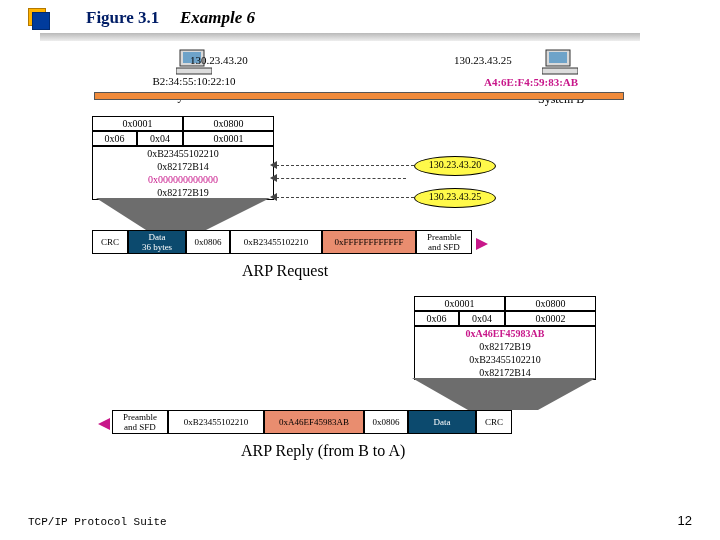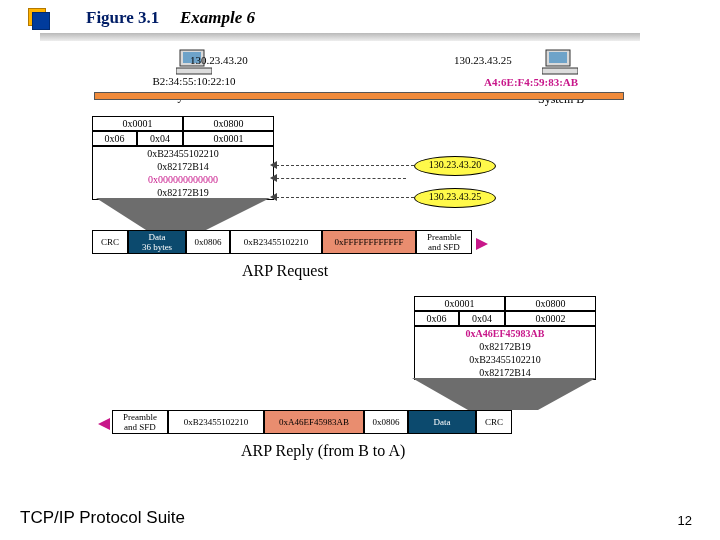--- a/index.html
+++ b/index.html
@@ -2,21 +2,21 @@
 <html><head>
 <meta charset="utf-8">
 <style>
   body{margin:0;font-family:"Times New Roman",serif;font-size:11px;background:#fff;color:#000;width:720px;height:540px;position:relative}
   .bullet{position:absolute;left:28px;top:8px;width:22px;height:22px}
   .bullet .a{position:absolute;left:0;top:0;width:16px;height:16px;background:#ffb300;border:1px solid #b37800}
   .bullet .b{position:absolute;left:4px;top:4px;width:16px;height:16px;background:#003b9c;border:1px solid #002a70}
   .title{position:absolute;left:86px;top:8px;font-weight:bold;font-size:17px;color:#001d66}
   .subtitle{position:absolute;left:180px;top:8px;font-weight:bold;font-style:italic;font-size:17px}
   .shadow{position:absolute;left:40px;top:33px;width:600px;height:8px;background:linear-gradient(#b9b9b9,#eee)}
-  .footL{position:absolute;left:20px;bottom:12px;font-family:Liberation Sans, sans-serif;font-size:17px}
+  .footL{position:absolute;left:28px;bottom:12px;font-family:Liberation Mono, monospace;font-size:11px}
   .pg{position:absolute;right:28px;bottom:12px;font-family:Arial;font-size:13px}
   .stage{position:absolute;left:92px;top:48px;width:540px;height:450px}
   
   .host{position:absolute;text-align:center}
   .host svg{display:block;margin:0 auto}
   .ip{font-size:11px}
   .mac{font-size:11px}
   .maclabel{font-size:12px;margin-top:2px}
   .orangelink{position:absolute;height:6px;background:#f18b3b;border:1px solid #555}
   

